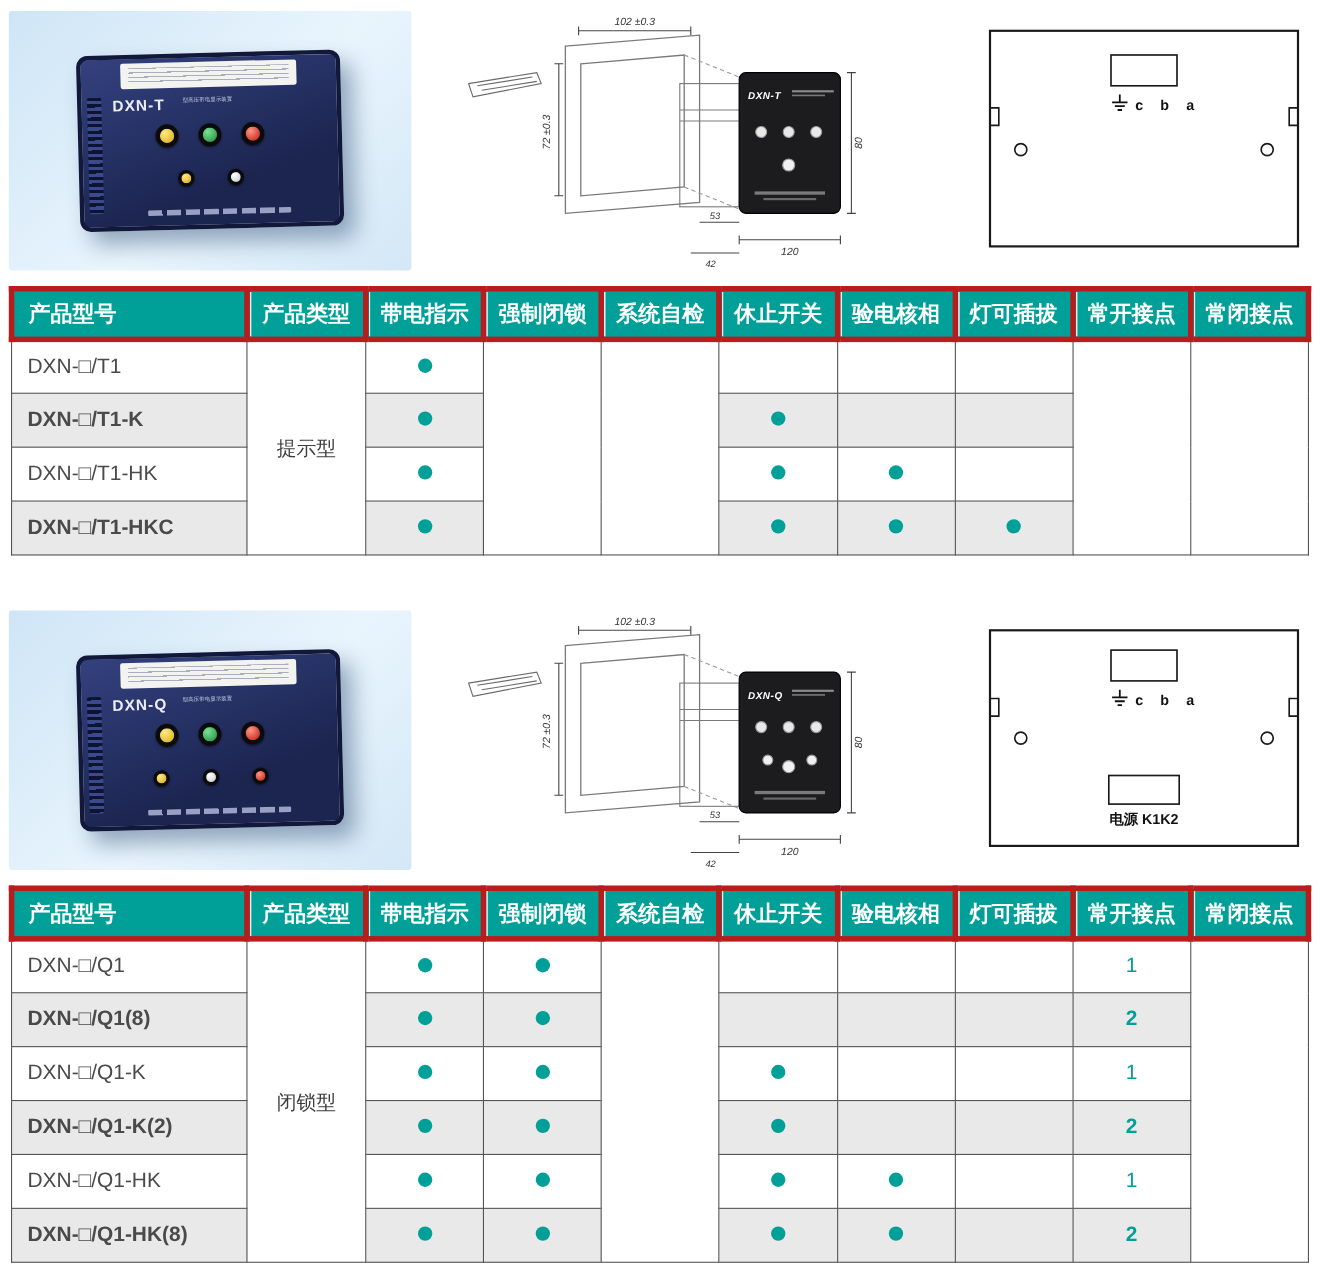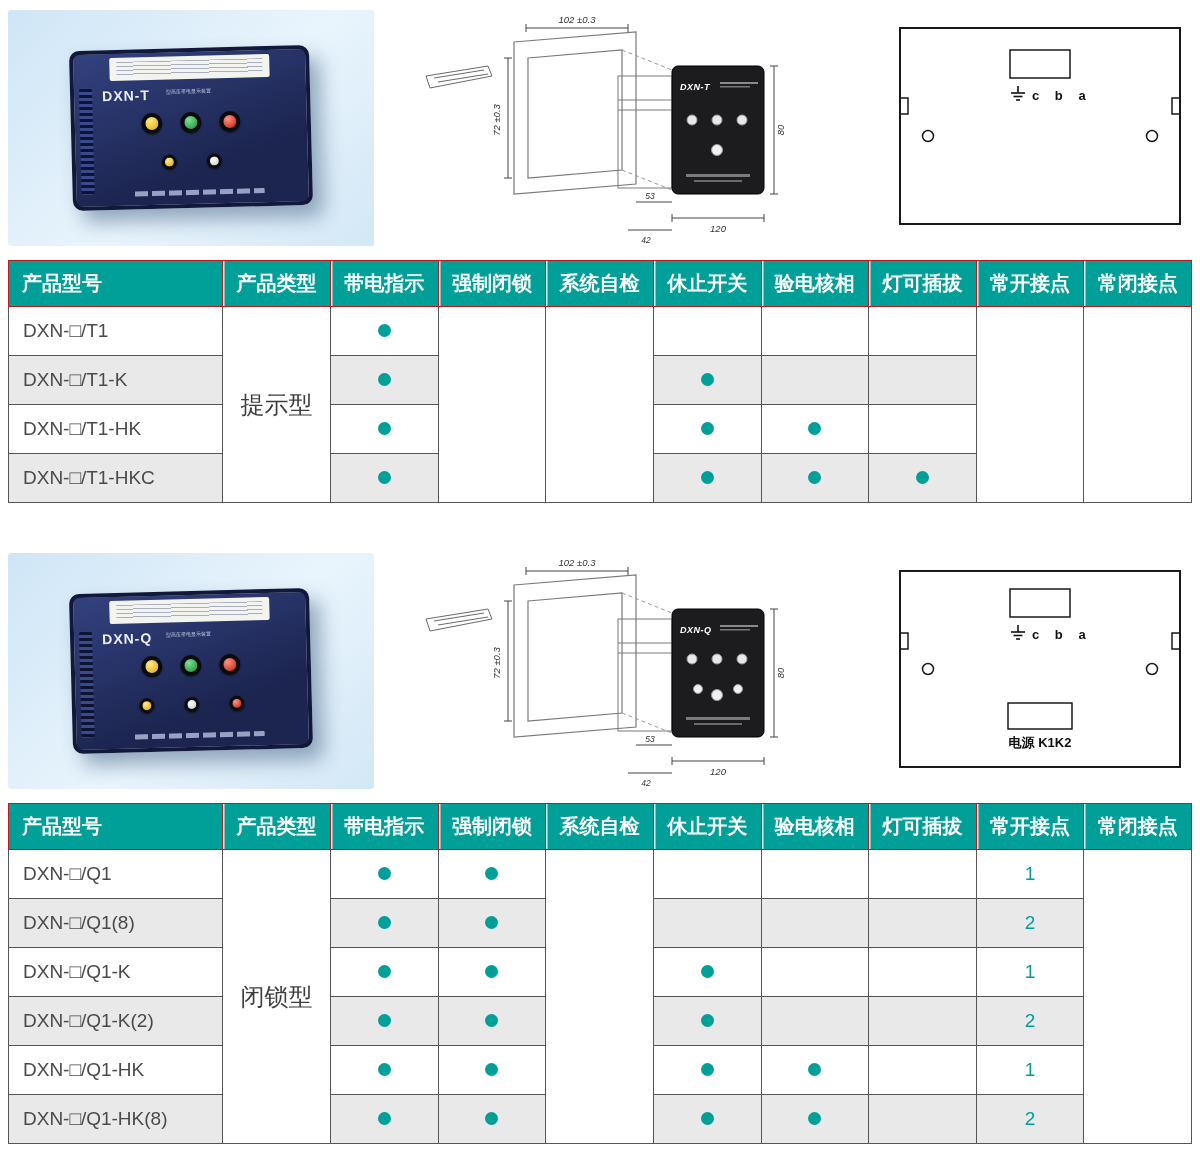--- a/index.html
+++ b/index.html
@@ -73,31 +73,31 @@
   .term { font-size:13px; font-weight:bold; letter-spacing:6px; fill:#111; }
   .pwr  { font-size:13px; font-weight:bold; fill:#111; }
 
   
   table.spec {
     width:1184px; margin:0 8px; border-collapse:collapse; table-layout:fixed;
   }
   .c-model { width:214px; } .c-type { width:108px; }
   table.spec th {
     background:#00A099; color:#fff; font-size:20px; font-weight:bold;
-    height:46px; border:1px solid #b91c1c; text-align:center; padding:0;
+    height:46px; border:5px solid #b91c1c; text-align:center; padding:0;
   }
   table.spec th:not(:first-child) { box-shadow:inset 1.5px 0 0 rgba(255,255,255,.85); }
   table.spec th:first-child { text-align:left; padding-left:13px; }
   table.spec td {
     border:1px solid #555; height:49px; text-align:center; vertical-align:middle;
     font-size:19px; color:#3d3d3d; background:#fff; padding:0;
   }
-  table.spec tr.alt td { background:#E9E9E9; }
+  table.spec tr.alt td { background:#E9E9E9;font-weight:bold; }
   table.spec td.model { text-align:left; padding-left:14px; color:#4a4a4a; }
-  table.spec td.typecell { background:#fff; font-size:24px; color:#3d3d3d; }
+  table.spec td.typecell { background:#fff; font-size:18px; color:#3d3d3d; }
   table.spec td.mergedcell { background:#fff; }
   .dot { display:inline-block; width:13px; height:13px; border-radius:50%; background:#00A099; }
   table.spec td.count { color:#00A099; }
 </style>
 </head>
 <body>
 
 <section class="prod-section">
   <div class="imgs-row">
 

